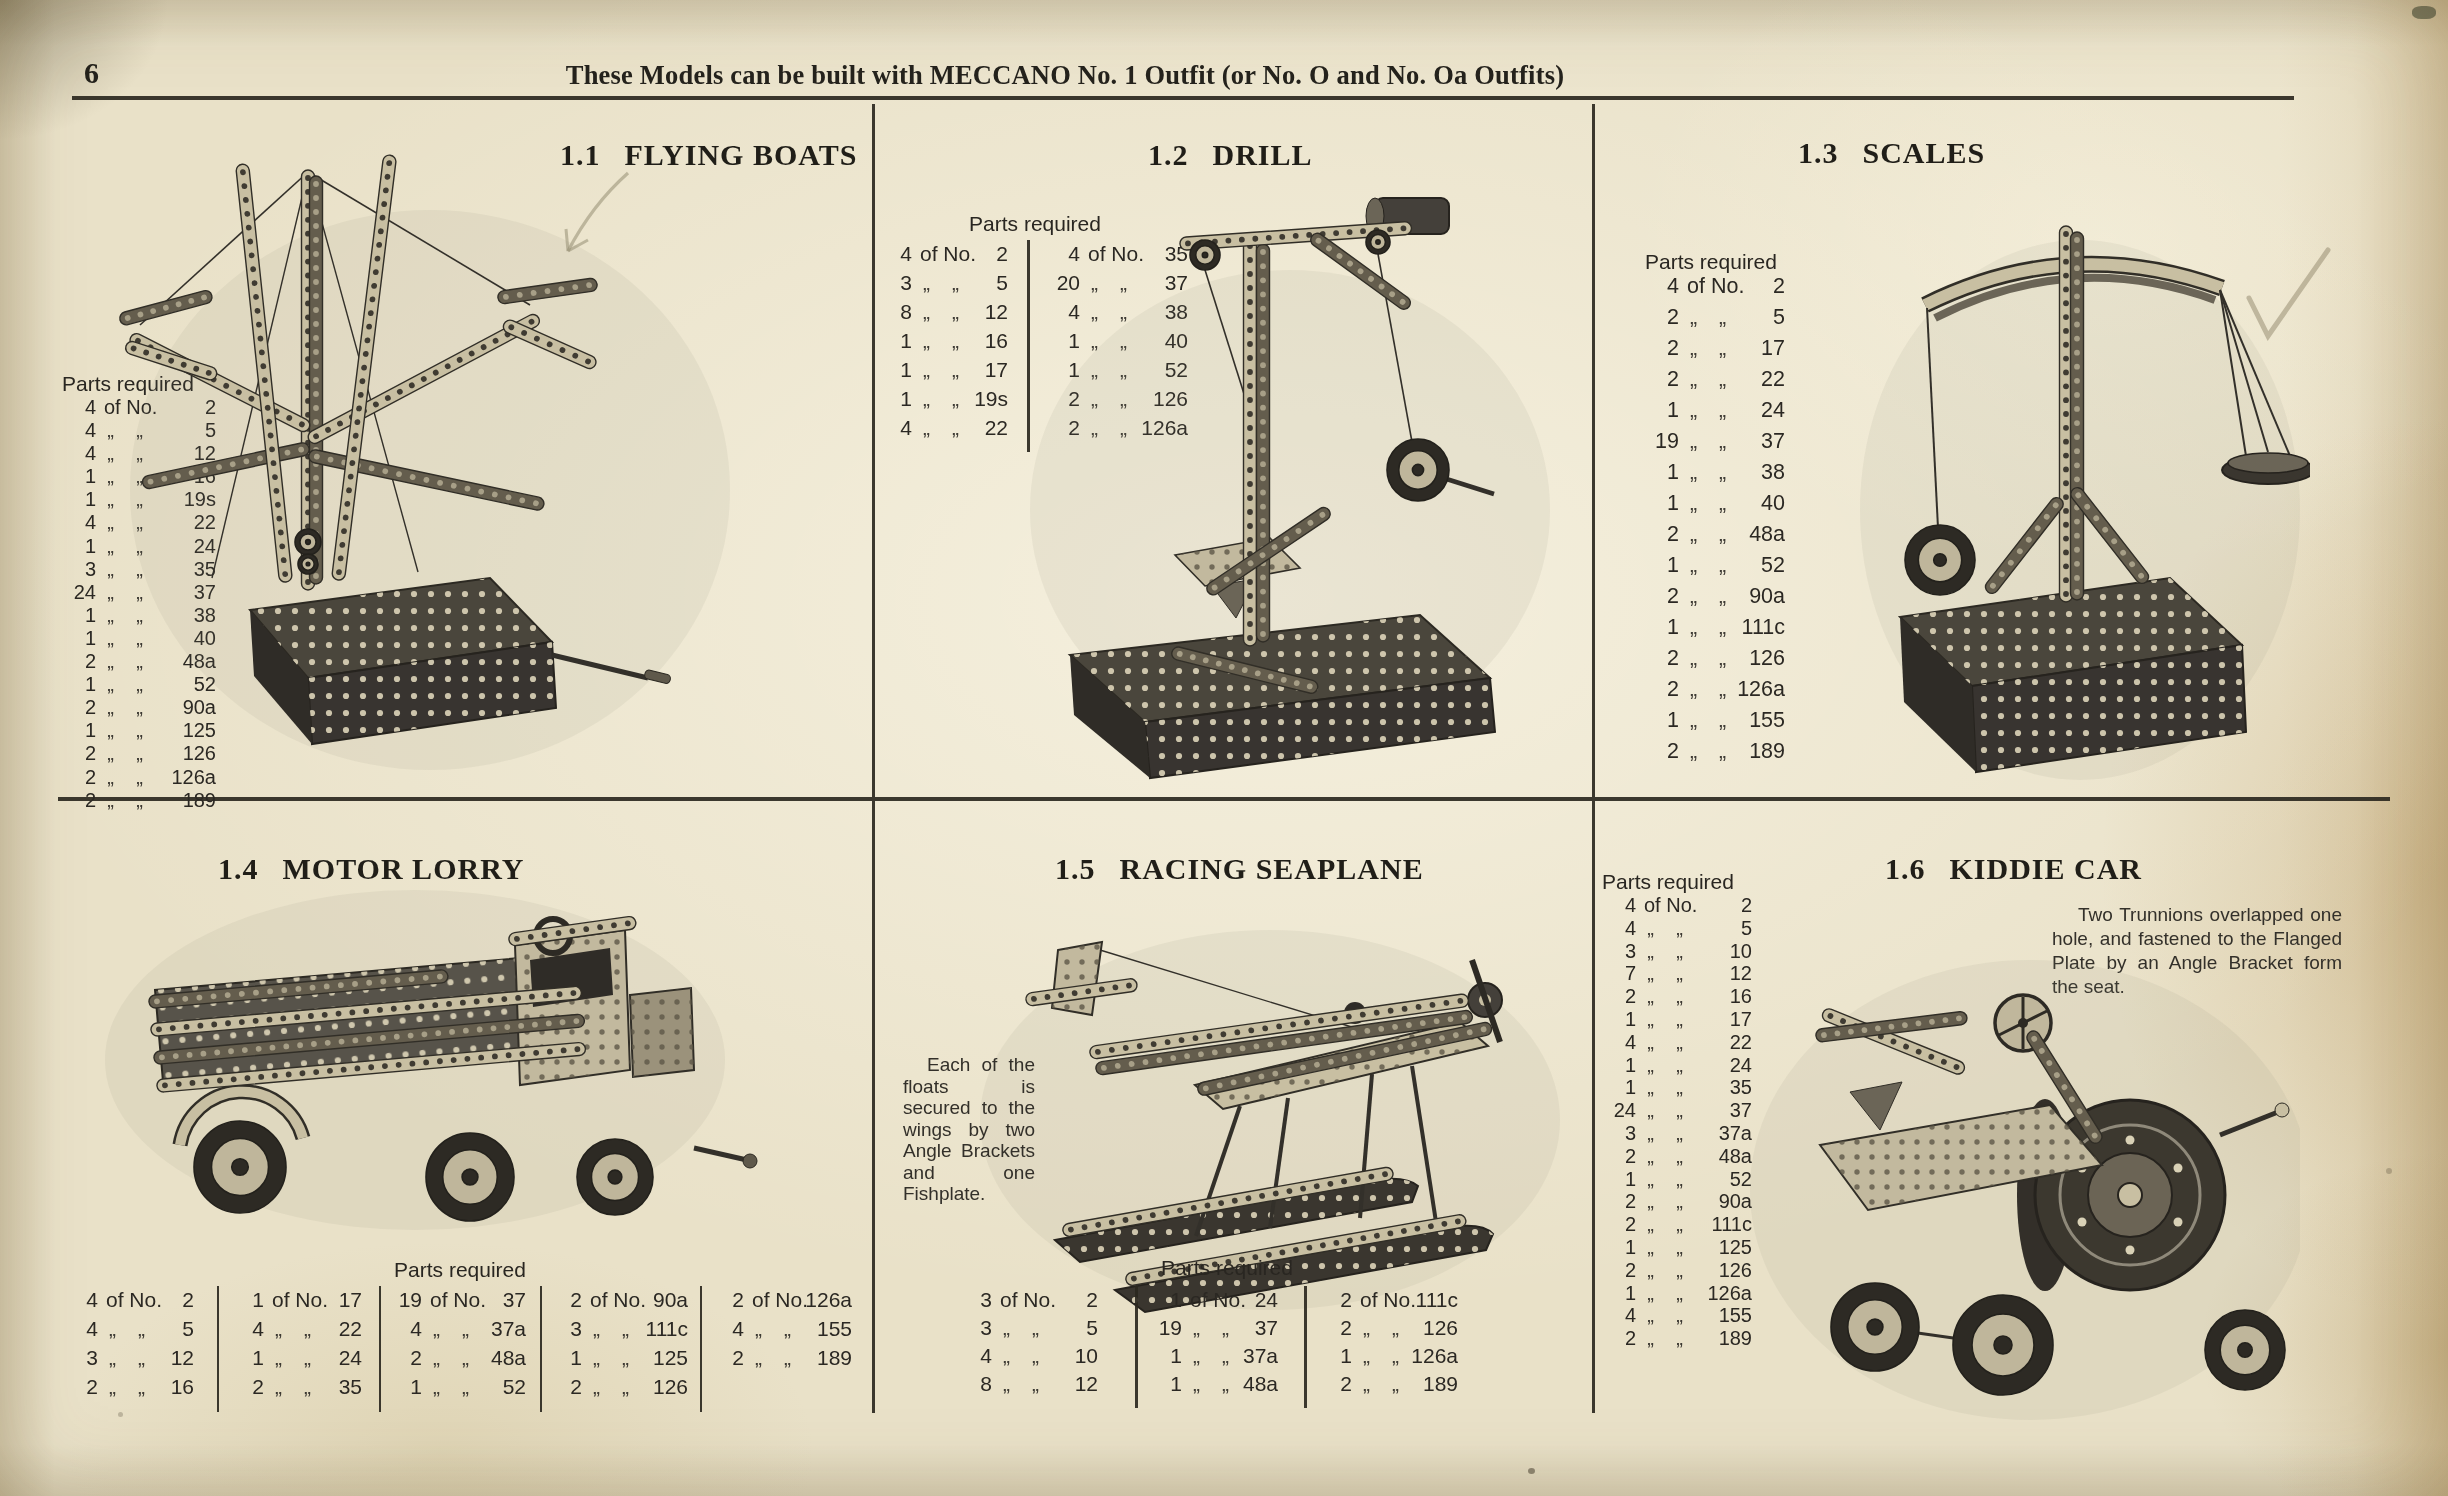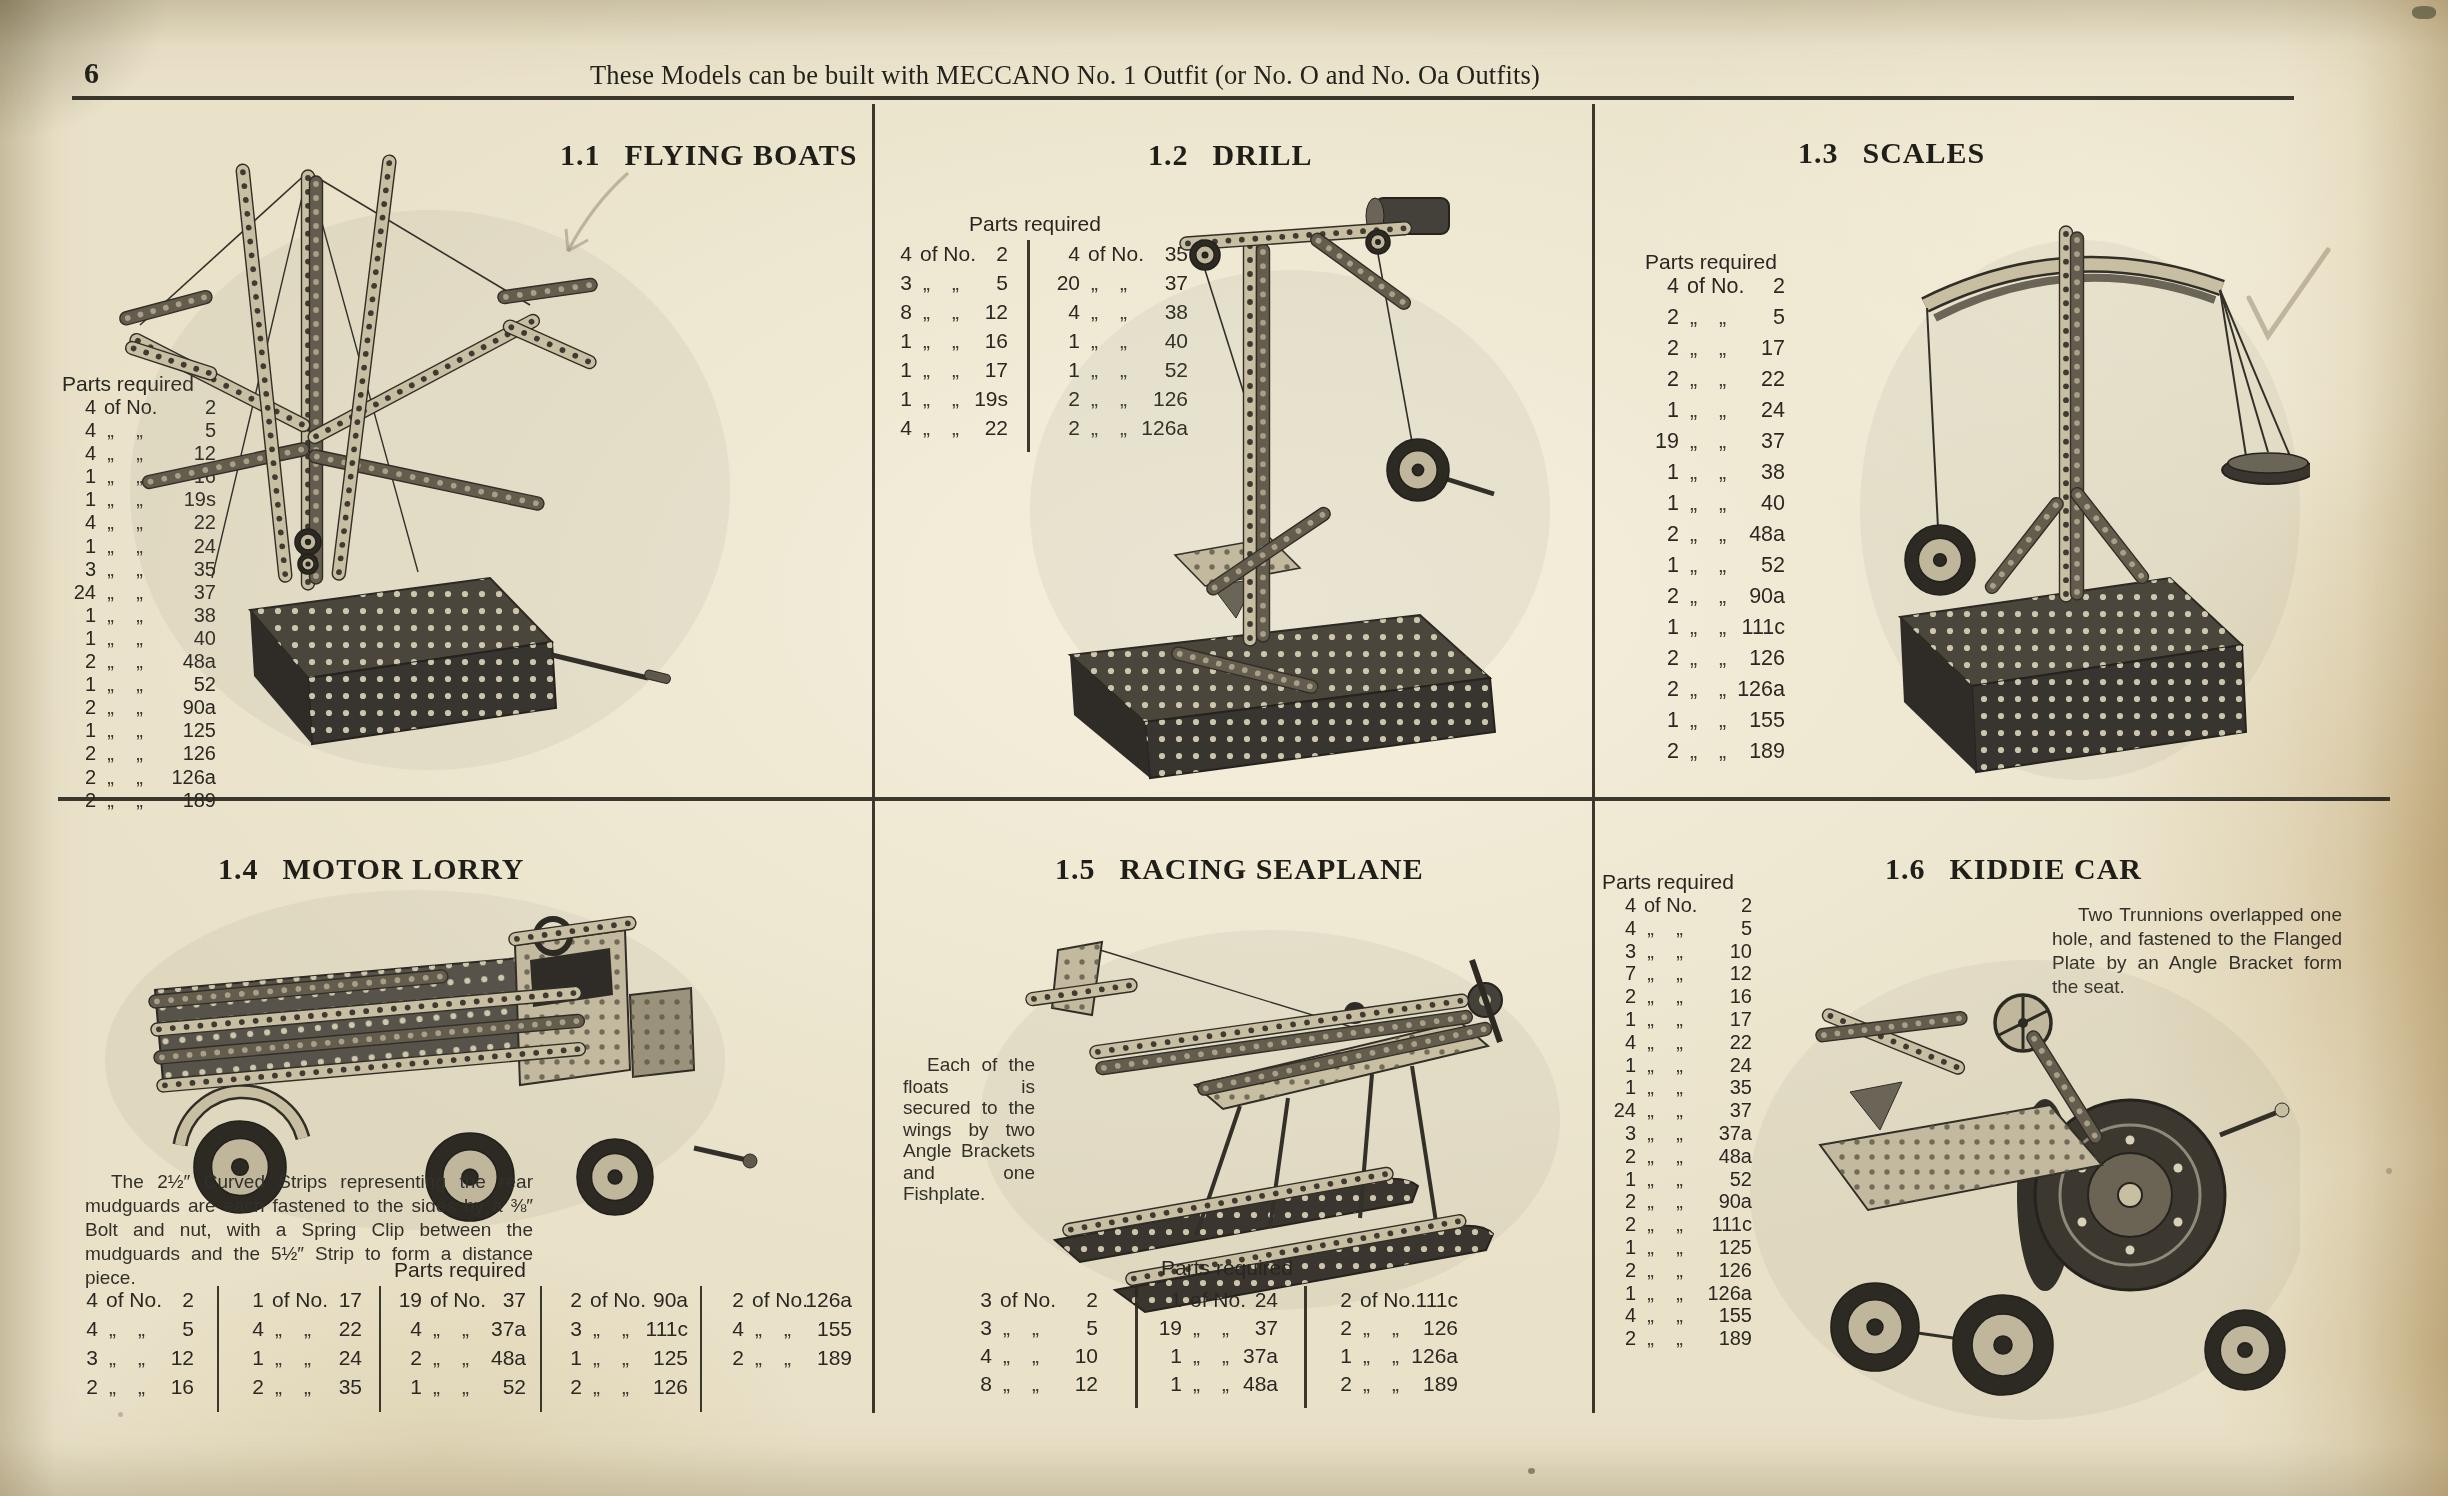--- a/index.html
+++ b/index.html
@@ -14,21 +14,21 @@
       radial-gradient(240px 200px at 0% 0%, rgba(70,60,35,.38), rgba(70,60,35,0) 70%),
       radial-gradient(500px 280px at 18% 97%, rgba(196,178,128,.25), rgba(196,178,128,0) 75%),
       linear-gradient(to left, rgba(150,108,40,.30), rgba(150,108,40,.07) 95px, rgba(150,108,40,0) 170px),
       linear-gradient(to right, rgba(120,96,48,.20), rgba(120,96,48,0) 55px),
       linear-gradient(to bottom, rgba(112,92,50,.16), rgba(112,92,50,0) 46px),
       linear-gradient(to top, rgba(112,92,50,.15), rgba(112,92,50,0) 52px);
     box-shadow:inset 0 0 90px rgba(95,75,38,.18);}
   .t{position:absolute;}
   .rule{position:absolute;background:#2b2820;opacity:.92;}
   .pgnum{font-family:"Liberation Serif","DejaVu Serif",serif;font-weight:bold;font-size:30px;color:#23211b;}
-  .hdr{font-family:"Liberation Serif","DejaVu Serif",serif;font-weight:normal;font-size:26.5px;
+  .hdr{font-family:"Liberation Serif","DejaVu Serif",serif;font-weight:bold;font-size:26.5px;
        letter-spacing:.2px;text-align:center;color:#24221c;white-space:nowrap;}
   .mtitle{font-family:"Liberation Serif","DejaVu Serif",serif;font-weight:bold;font-size:30px;
        letter-spacing:1px;color:#201e18;white-space:nowrap;}
   .mtitle .num{margin-right:24px;}
   .p-head{font-size:21px;white-space:nowrap;color:#292621;}
   .plist{position:absolute;}
   .p-row{display:grid;grid-template-columns:34px 29px 29px 1fr;align-items:baseline;height:var(--rh,23px);}
   .p-qty{text-align:right;}
   .p-of{grid-column:2/4;padding-left:8px;white-space:nowrap;}
   .p-dit{text-align:center;opacity:.9;}
@@ -1079,21 +1079,20 @@
         <circle cx="385" cy="347" r="44" fill="#2d2a24" stroke="#23211c" stroke-width="1.6"></circle>
         <circle cx="385" cy="347" r="27.28" fill="#bfb69b" stroke="#23211c" stroke-width="1.6"></circle>
         <circle cx="385" cy="347" r="7.92" fill="#2d2a24" stroke="#23211c" stroke-width="1.6"></circle>
       </g>
       <g>
         <circle cx="530" cy="347" r="38" fill="#2d2a24" stroke="#23211c" stroke-width="1.6"></circle>
         <circle cx="530" cy="347" r="23.56" fill="#bfb69b" stroke="#23211c" stroke-width="1.6"></circle>
         <circle cx="530" cy="347" r="6.84" fill="#2d2a24" stroke="#23211c" stroke-width="1.6"></circle>
       </g>
     </svg>
-  <div class="t note" style="left:85px;top:1170px;width:448px;font-size:19px;line-height:24px;text-indent:26px;">The 2½″ Curved Strips representing the rear mudguards are each fastened to the sides by a ⅜″ Bolt and nut, with a Spring Clip between the mudguards and the 5½″ Strip to form a distance piece.</div>
   <div class="t p-head" style="left:355px;top:1258px;width:210px;text-align:center;">Parts required</div>
   <div class="plist" style="left:64px;top:1288px;width:130px;font-size:21px;--rh:29px;">
       <div>
         <div class="p-row">
           <span class="p-qty">4</span>
           <span class="p-of">of No.</span>
           <span class="p-no">2</span>
         </div>
         <div class="p-row">
           <span class="p-qty">4</span>

